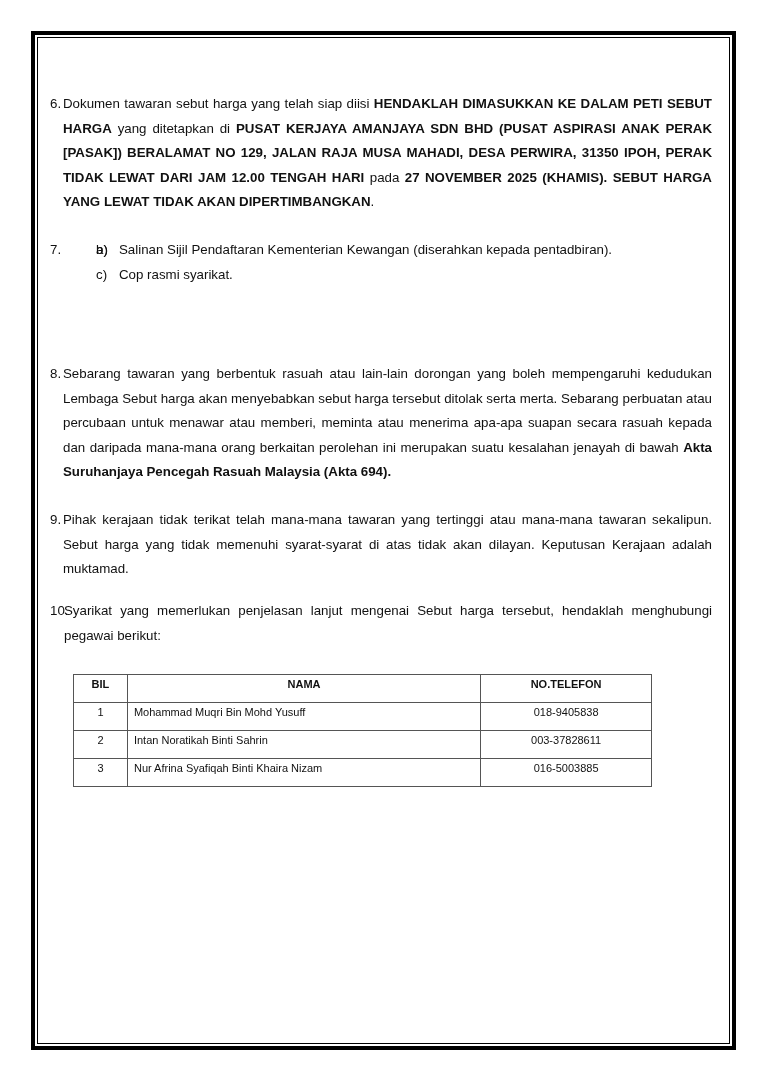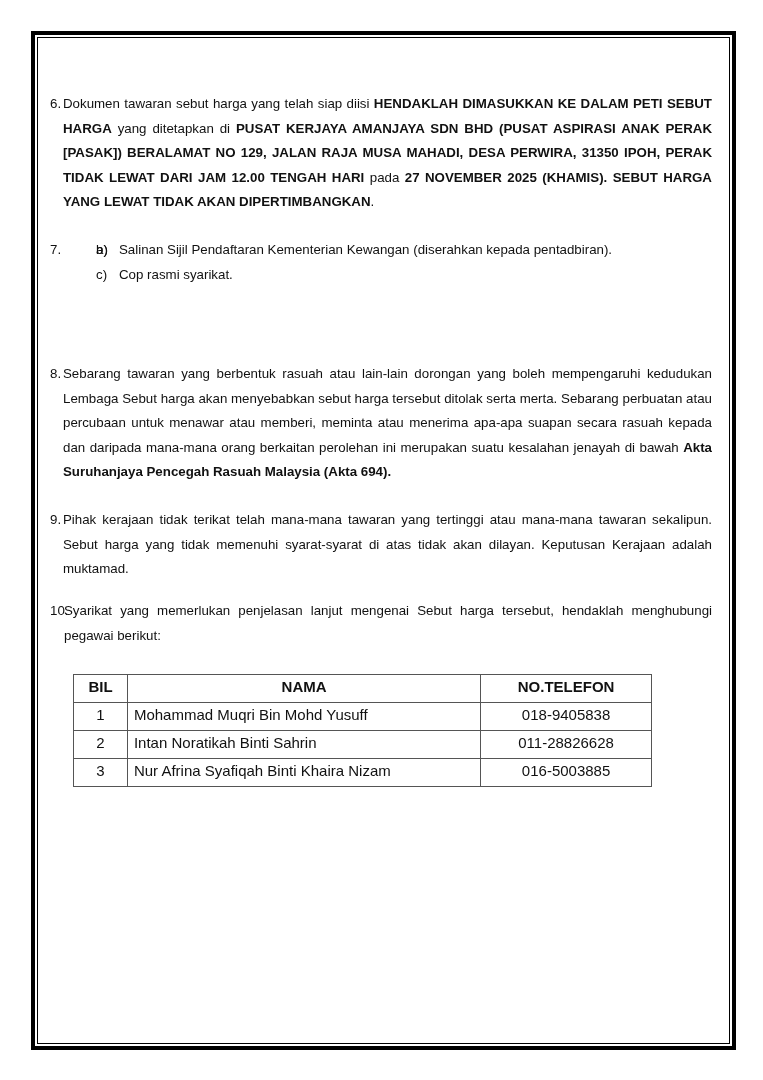--- a/index.html
+++ b/index.html
@@ -10,21 +10,21 @@
   .frame-inner { position:absolute; left:37px; top:37px; width:693px; height:1007px;
                  box-sizing:border-box; border:1px solid #000; }
   .para { position:absolute; left:50px; width:662px; font-size:13.3px; line-height:24.5px; }
   .para .num { position:absolute; left:0; top:0; }
   .para .txt { margin-left:13px; text-align:justify; text-align-last:left; }
   .para.ten .txt { margin-left:14px; }
   b { font-weight:bold; }
   .sub { position:relative; padding-left:69px; }
   .sub .lbl { position:absolute; left:46px; }
   table.officers { position:absolute; left:73px; top:674px; width:579px; border-collapse:collapse;
-                   font-size:15px; }
+                   font-size:11px; }
   table.officers td, table.officers th { border:1px solid #555; height:24px; padding:0 6px;
                    vertical-align:top; padding-top:3px; }
   table.officers th { font-weight:bold; text-align:center; }
   table.officers td.c { text-align:center; }
   table.officers tr.r3 td { border-top:1px solid #000; }
 </style>
 </head>
 <body>
 
 <div class="frame-outer"></div>
@@ -82,21 +82,21 @@
     <th>NO.TELEFON</th>
   </tr>
   <tr>
     <td class="c">1</td>
     <td>Mohammad Muqri Bin Mohd Yusuff</td>
     <td class="c">018-9405838</td>
   </tr>
   <tr>
     <td class="c">2</td>
     <td>Intan Noratikah Binti Sahrin</td>
-    <td class="c">011-28826628</td>
+    <td class="c">003-37828611</td>
   </tr>
   <tr class="r3">
     <td class="c">3</td>
     <td>Nur Afrina Syafiqah Binti Khaira Nizam</td>
     <td class="c">016-5003885</td>
   </tr>
 </tbody>
   </table>
 
 </body></html>

